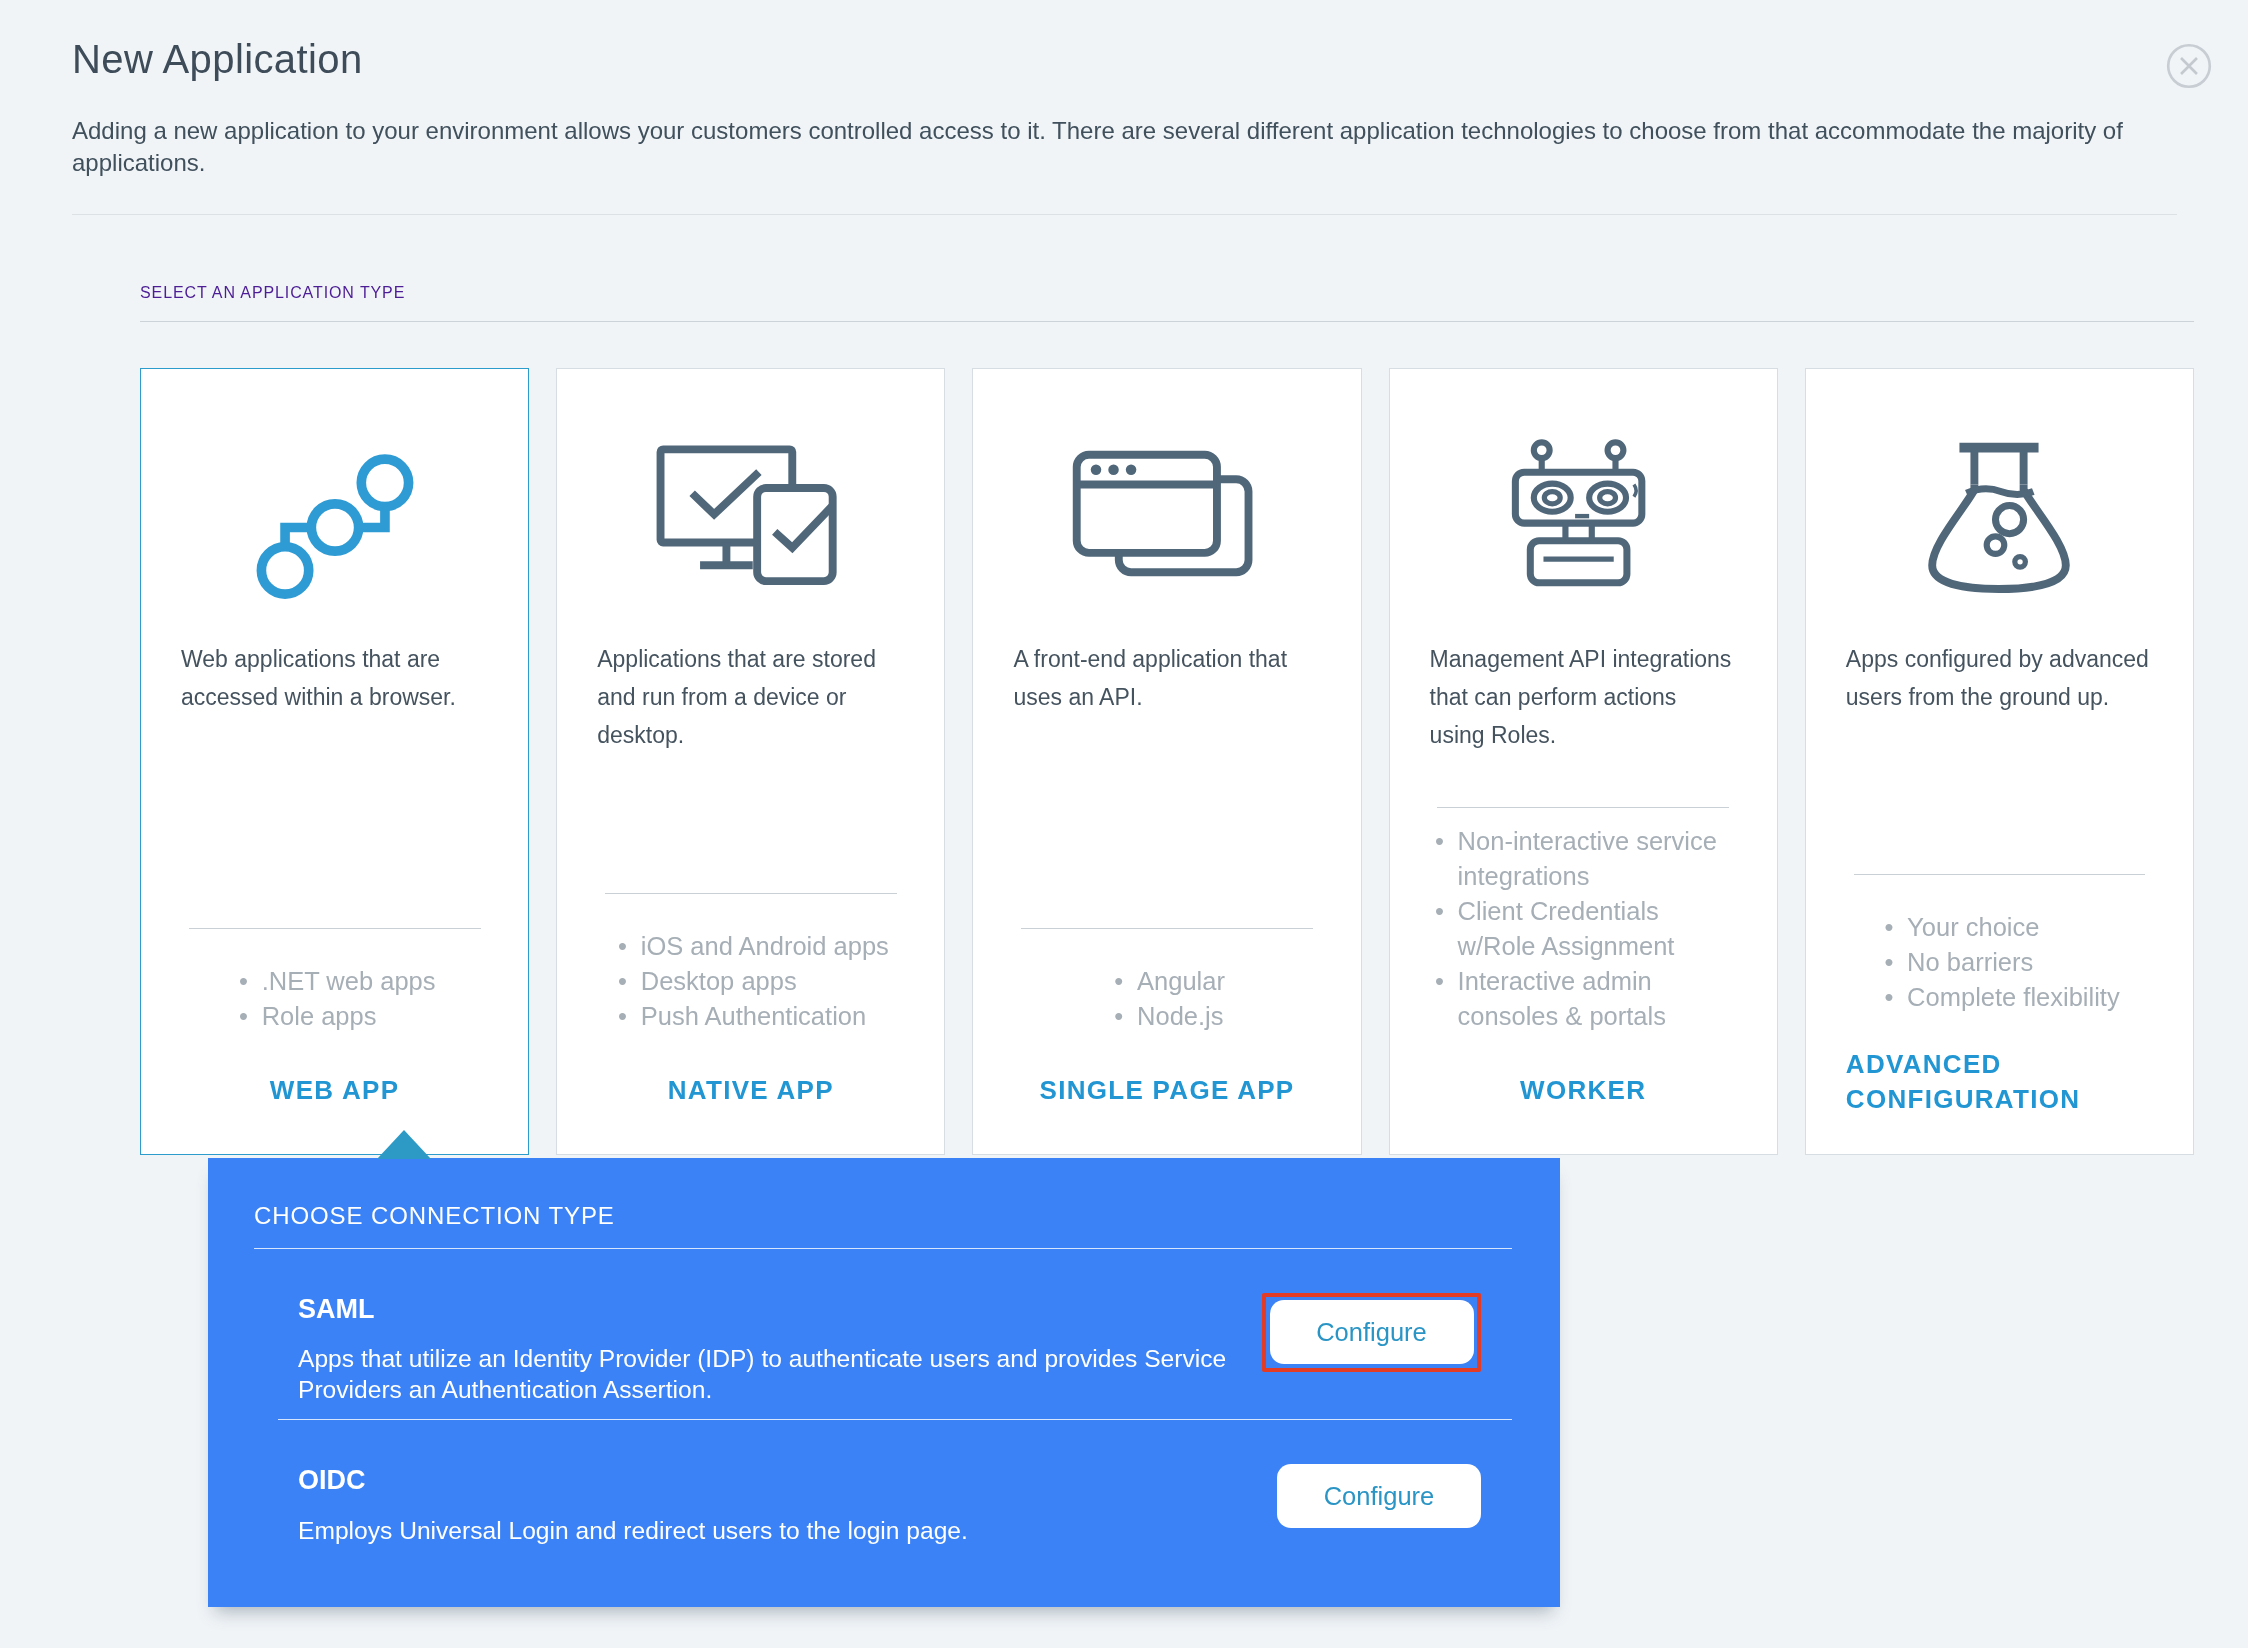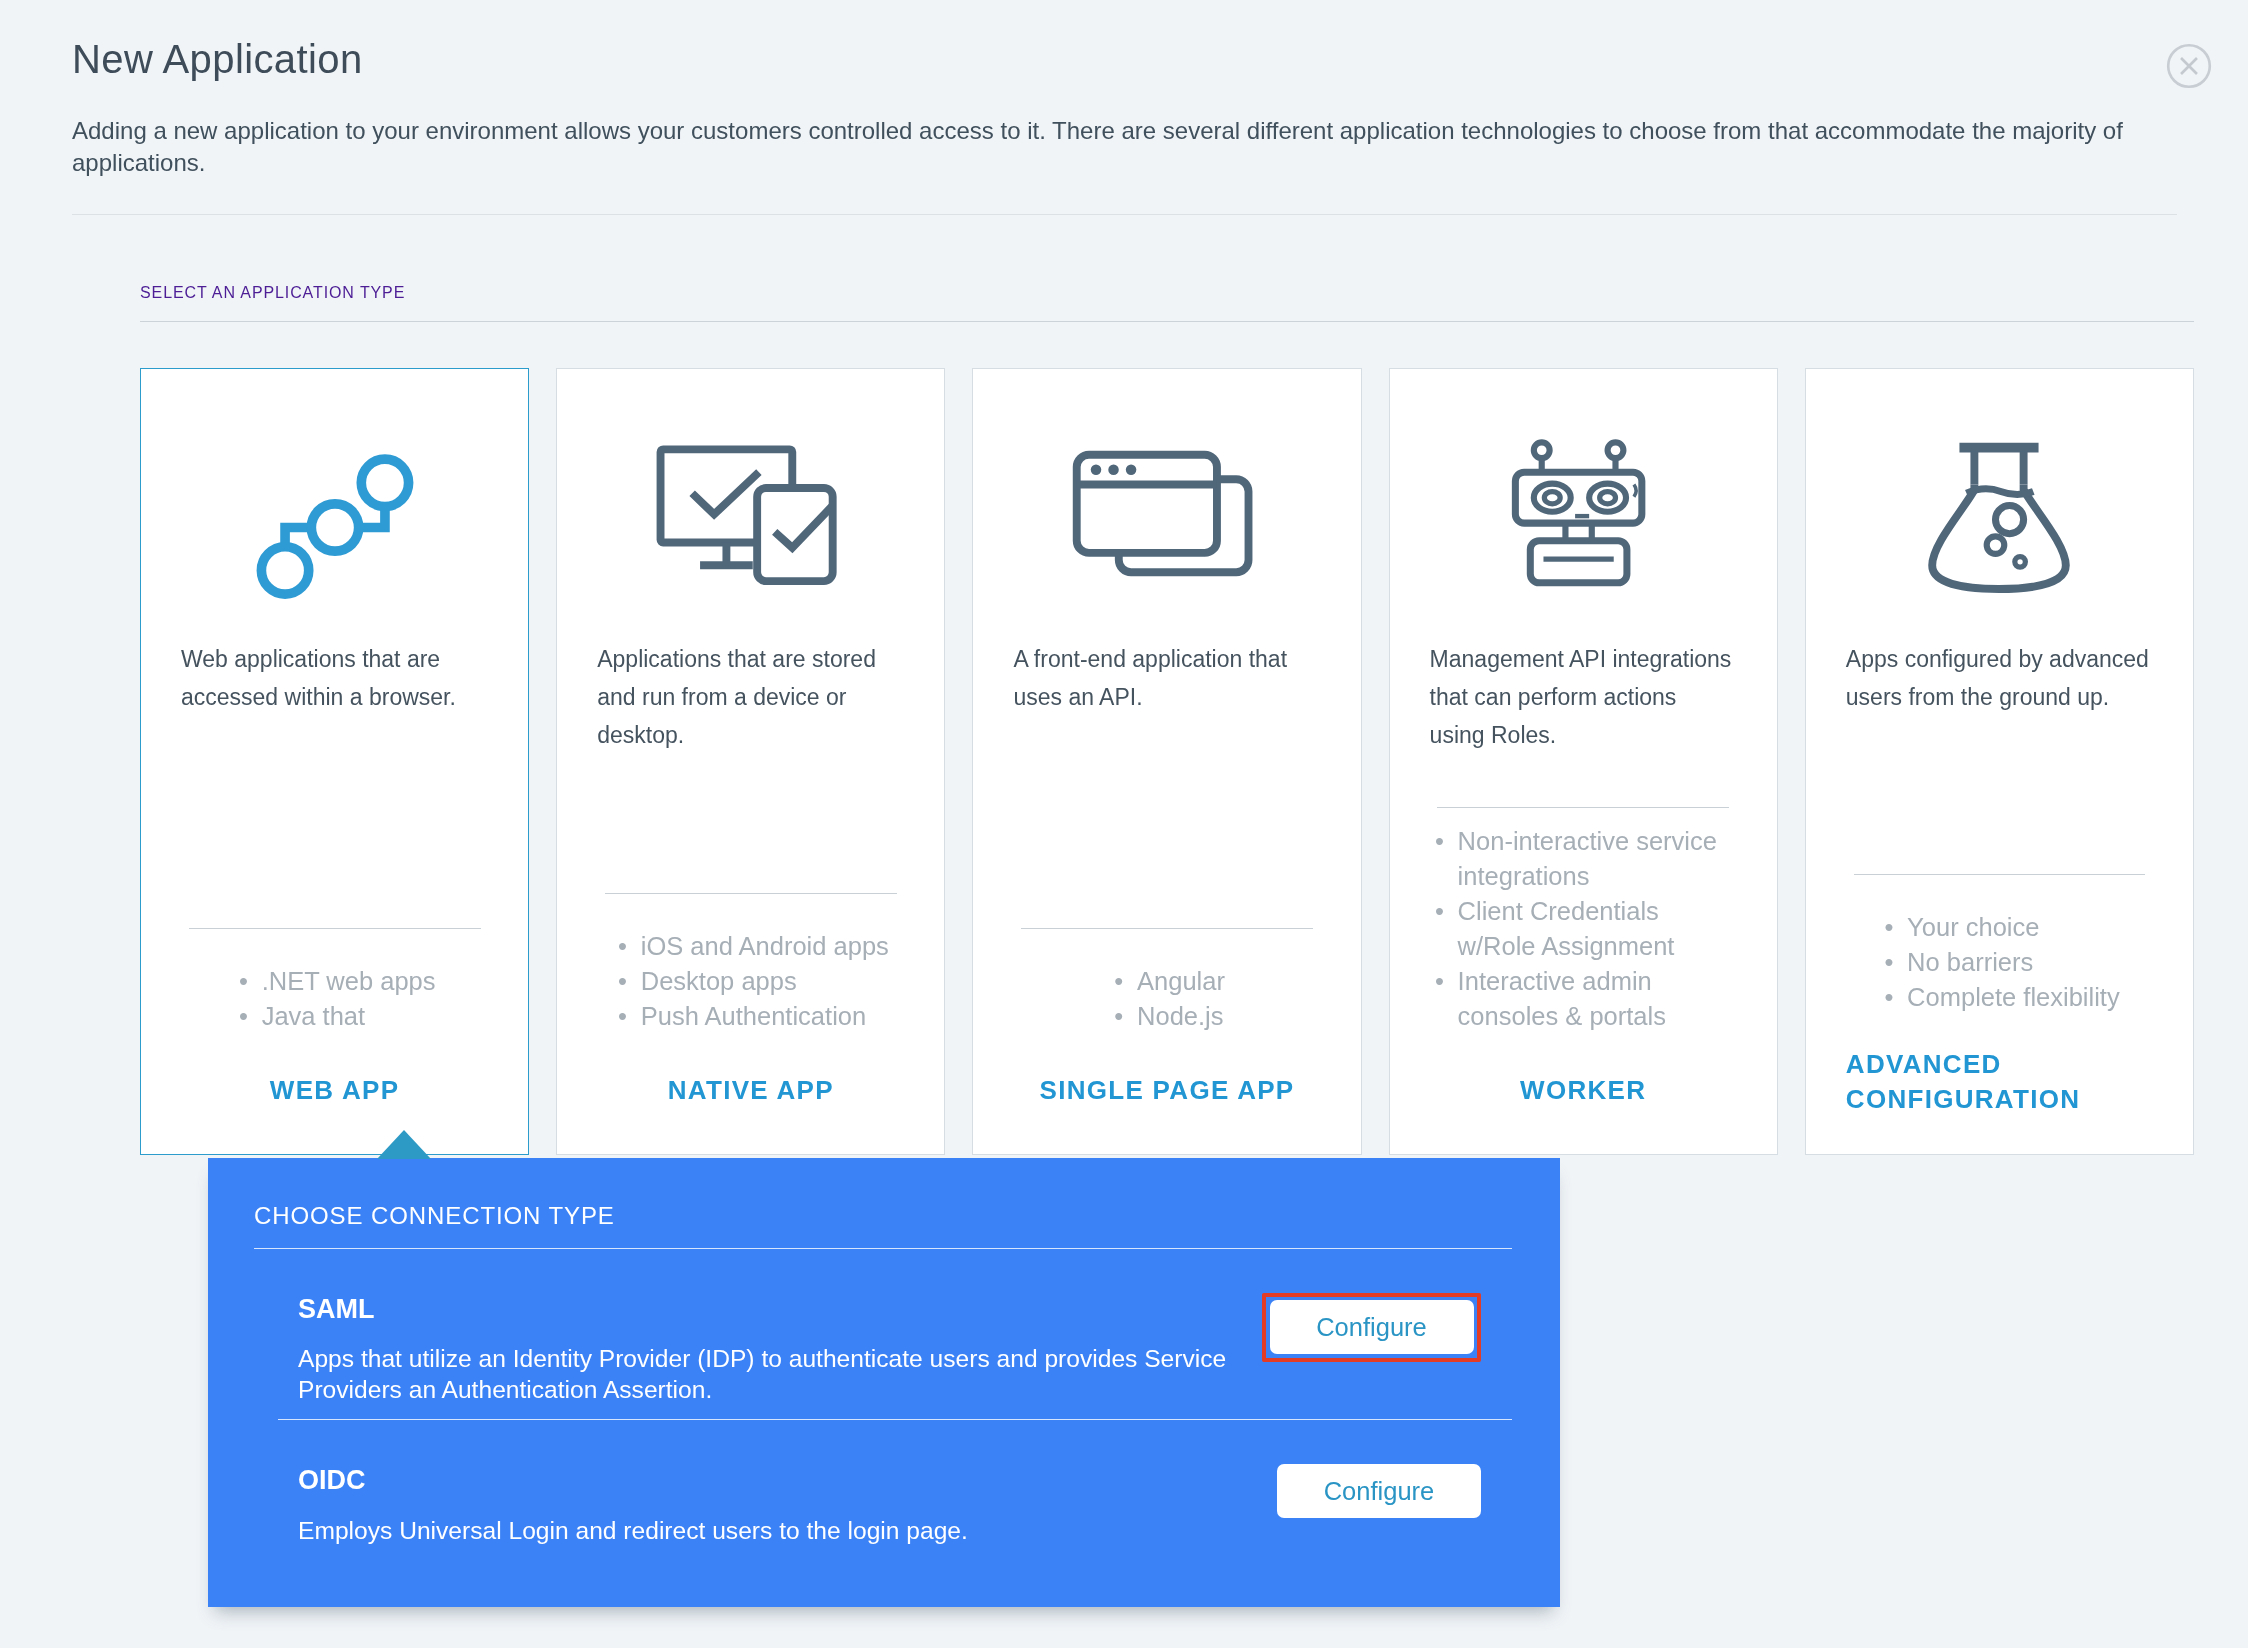--- a/index.html
+++ b/index.html
@@ -72,22 +72,22 @@
   .panel-rows { margin-left:24px; }
   .panel-rule-row { border:none; border-top:1.8px solid rgba(255,255,255,0.8); margin:0; }
   .conn-row { display:flex; align-items:flex-start; justify-content:space-between; padding:44px 0 14px 0; }
   .conn-row.last { padding-bottom:0; }
   .conn-text { padding-left:20px; max-width:966px; }
   .conn-title { margin:0; font-size:27px; font-weight:bold; color:#ffffff; line-height:33px; }
   .conn-desc { margin:17.6px 0 0 0; font-size:24.6px; line-height:31px; color:#ffffff; }
   .btn-area { margin-right:31px; flex-shrink:0; }
   .btn-wrap.highlighted { border:4.4px solid #e23b26; padding:3.5px; border-radius:1.8px; }
   .configure-btn {
-    display:block; width:204px; height:54px; background:#ffffff; border:none;
-    border-radius:7px; color:#2a95c5; font-size:25.5px;
+    display:block; width:204px; height:64px; background:#ffffff; border:none;
+    border-radius:14px; color:#2a95c5; font-size:25.5px;
     font-family:"Liberation Sans","DejaVu Sans",sans-serif; cursor:pointer;
   }
 </style>
 </head>
 <body>
 
 <div class="shell">
 
   <h1 class="dlg-title">New Application</h1>
 
@@ -118,21 +118,21 @@
             <circle cx="48" cy="152" r="27" stroke="#2e9bd4" stroke-width="11" fill="#ffffff"></circle>
             <circle cx="105" cy="103" r="27" stroke="#2e9bd4" stroke-width="11" fill="#ffffff"></circle>
             <circle cx="162" cy="52" r="27" stroke="#2e9bd4" stroke-width="11" fill="#ffffff"></circle>
           </svg>
         </div>
         <p class="card-desc">Web applications that are accessed within a browser.</p>
         <div class="card-footer">
           <div class="card-divider"></div>
           <ul class="bullets">
             <li>.NET web apps</li>
-            <li>Java that</li>
+            <li>Role apps</li>
           </ul>
           <div class="card-label">WEB APP</div>
         </div>
       </div>
 
       <div class="card">
         <div class="icon-box">
           <svg width="202" height="167" viewBox="0 0 230 190" fill="none">
             <rect x="12" y="14" width="150" height="106" rx="3" stroke="#50677a" stroke-width="9"></rect>
             <path d="M87,120 V146" stroke="#50677a" stroke-width="9"></path>

